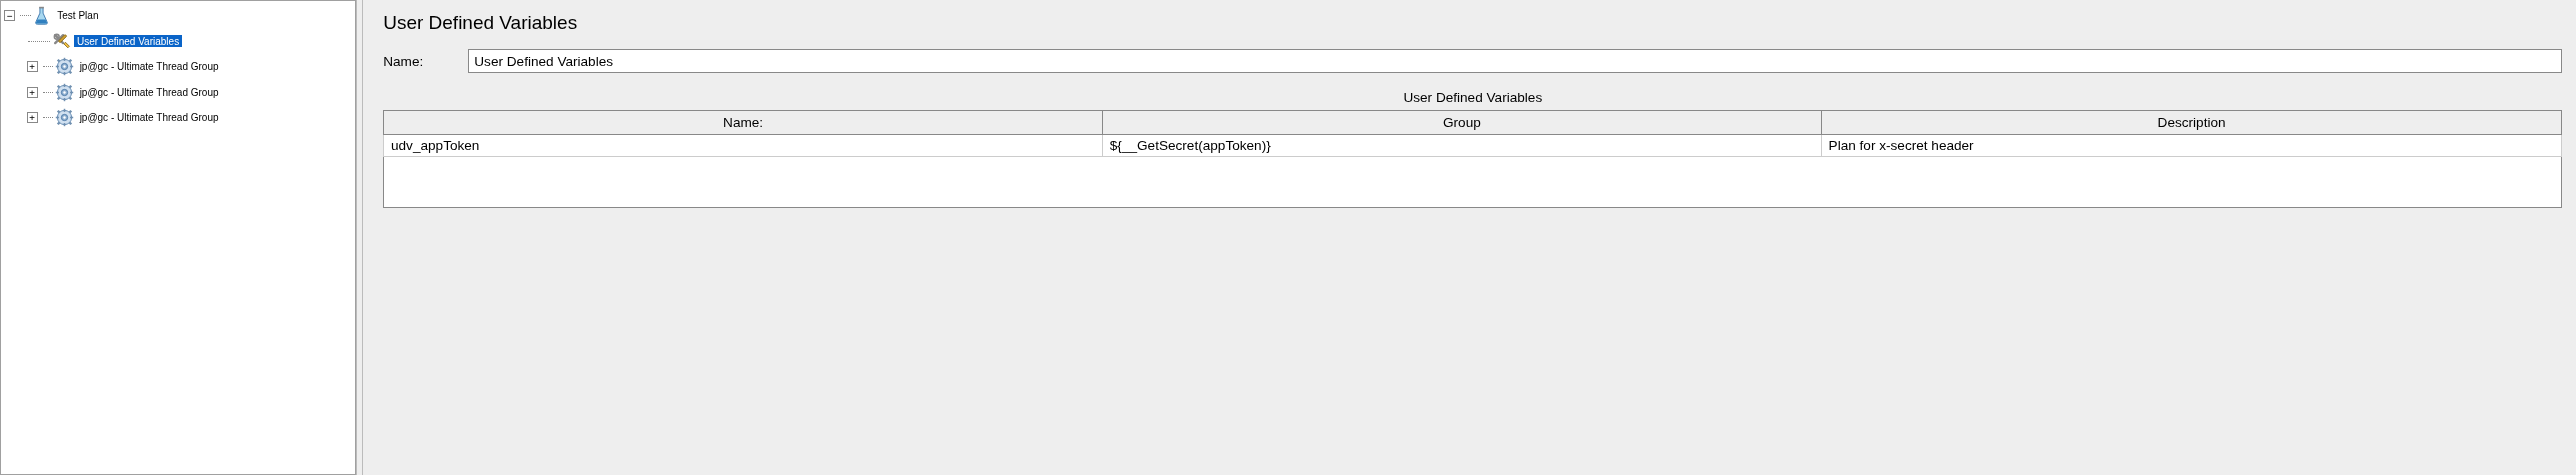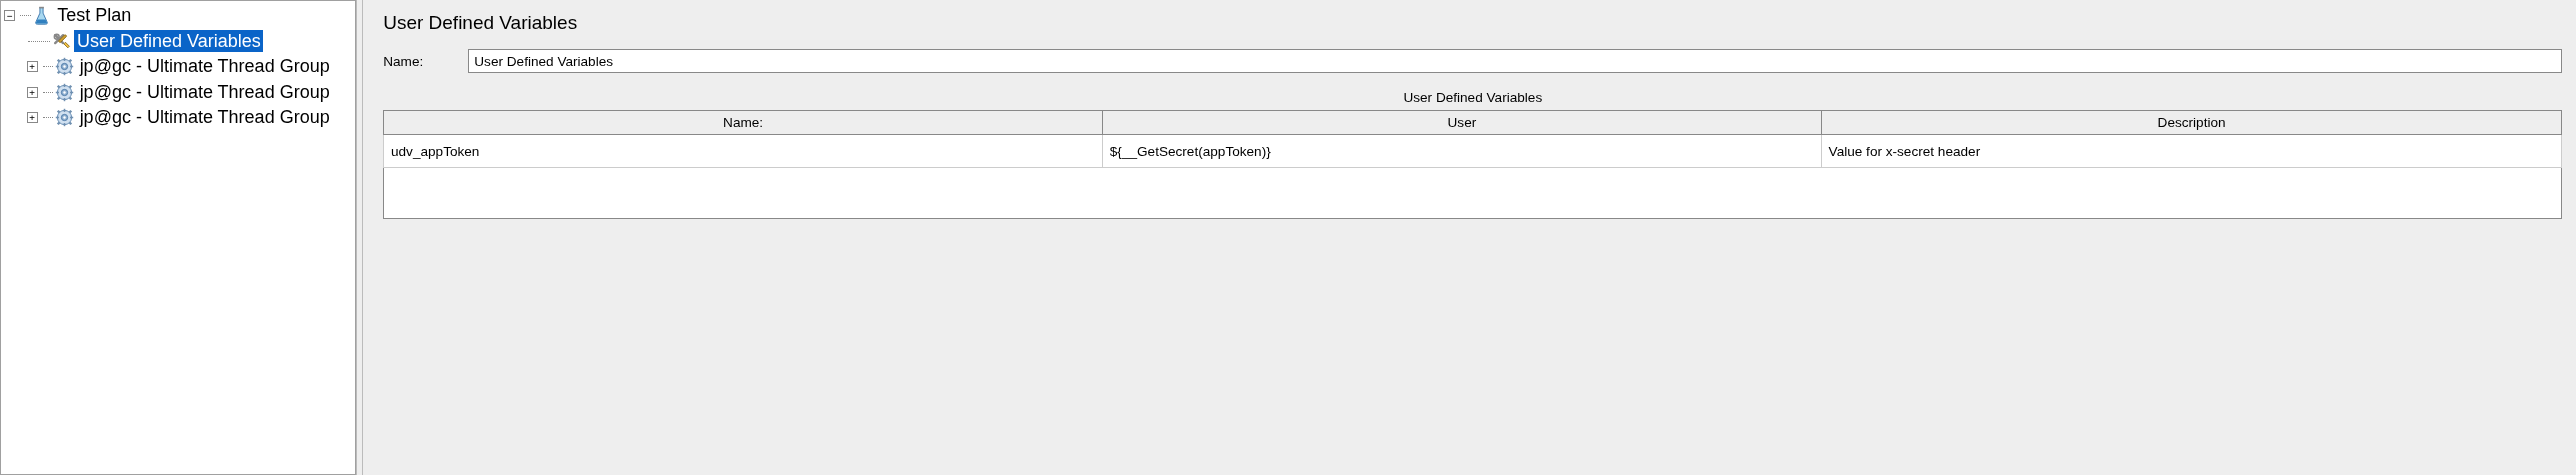--- a/index.html
+++ b/index.html
@@ -54,21 +54,21 @@
     }
     
     .node-icon {
       width: 19px;
       height: 19px;
       margin-right: 3.4px;
       flex-shrink: 0;
     }
     
     .node-label {
-      font-size: 18px;
+      font-size: 10px;
       padding: 0.9px 2.6px;
       white-space: nowrap;
     }
     .node-label.selected {
       background: #0a64c8;
       color: #ffffff;
     }
     
     
     .splitter {
@@ -134,21 +134,21 @@
       font-weight: normal;
       font-size: 13.6px;
       text-align: center;
       height: 24px;
     }
     .vars-table td {
       border: 0.9px solid #ccc;
       border-top: 0.9px solid #888;
       padding: 1.7px 6.8px;
       font-size: 13.6px;
-      height: 33px;
+      height: 22px;
       text-align: left;
     }
     .table-spacer-row td {
       border: none;
       height: 51px;
     }
     
   </style>
 </head>
 <body>
@@ -263,29 +263,29 @@
     <input type="text" class="form-input" value="User Defined Variables" style="">
   </div>
 
 
   <div class="table-section-title">User Defined Variables</div>
 
   <table class="vars-table">
     <thead>
       <tr>
         <th style="width:33%;">Name:</th>
-        <th style="width:33%;">User</th>
+        <th style="width:33%;">Group</th>
         <th style="width:34%;">Description</th>
       </tr>
     </thead>
     <tbody>
       <tr>
         <td>udv_appToken</td>
         <td>${__GetSecret(appToken)}</td>
-        <td>Value for x-secret header</td>
+        <td>Plan for x-secret header</td>
       </tr>
       <tr class="table-spacer-row">
           <td colspan="3"></td>
         </tr>
     </tbody>
   </table>
 
 </div>
 
 

